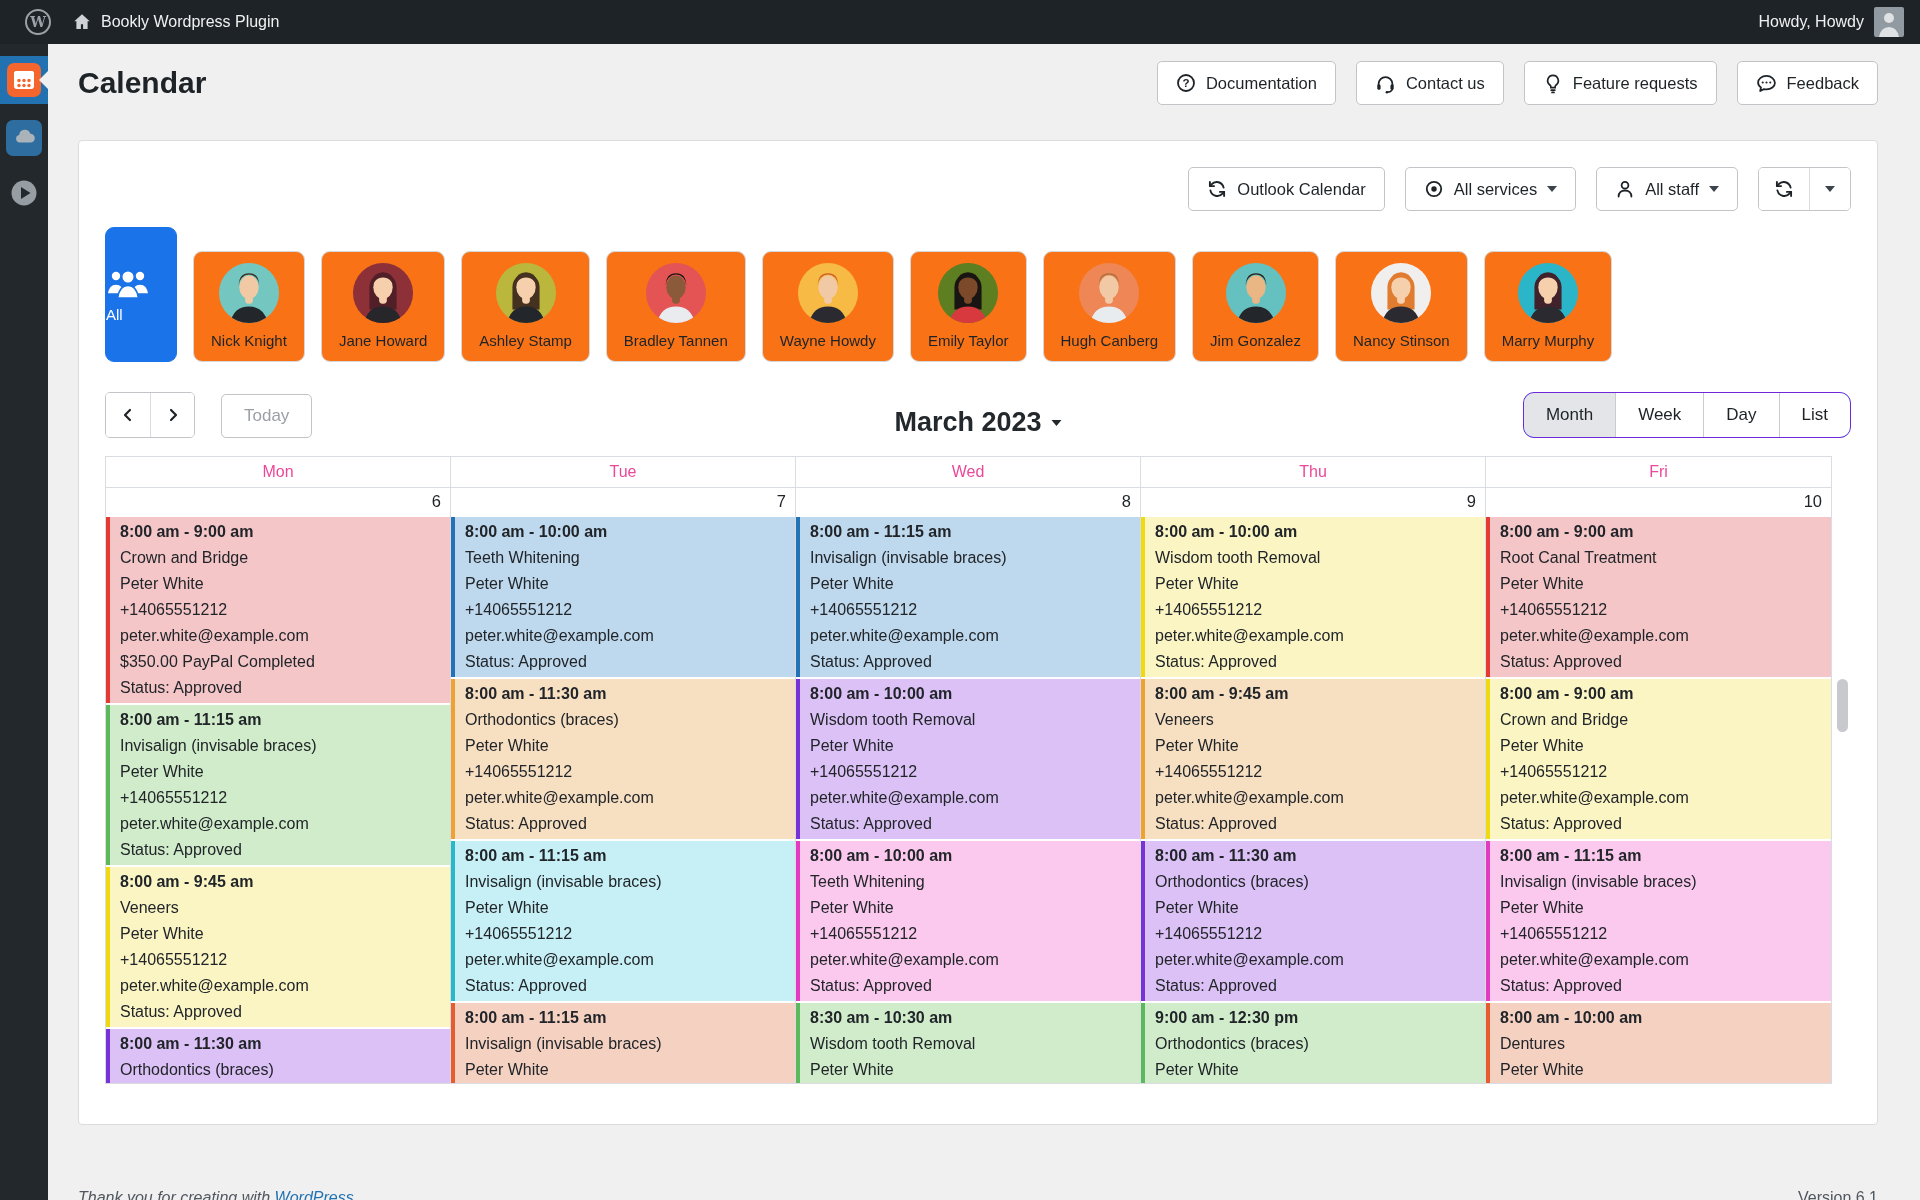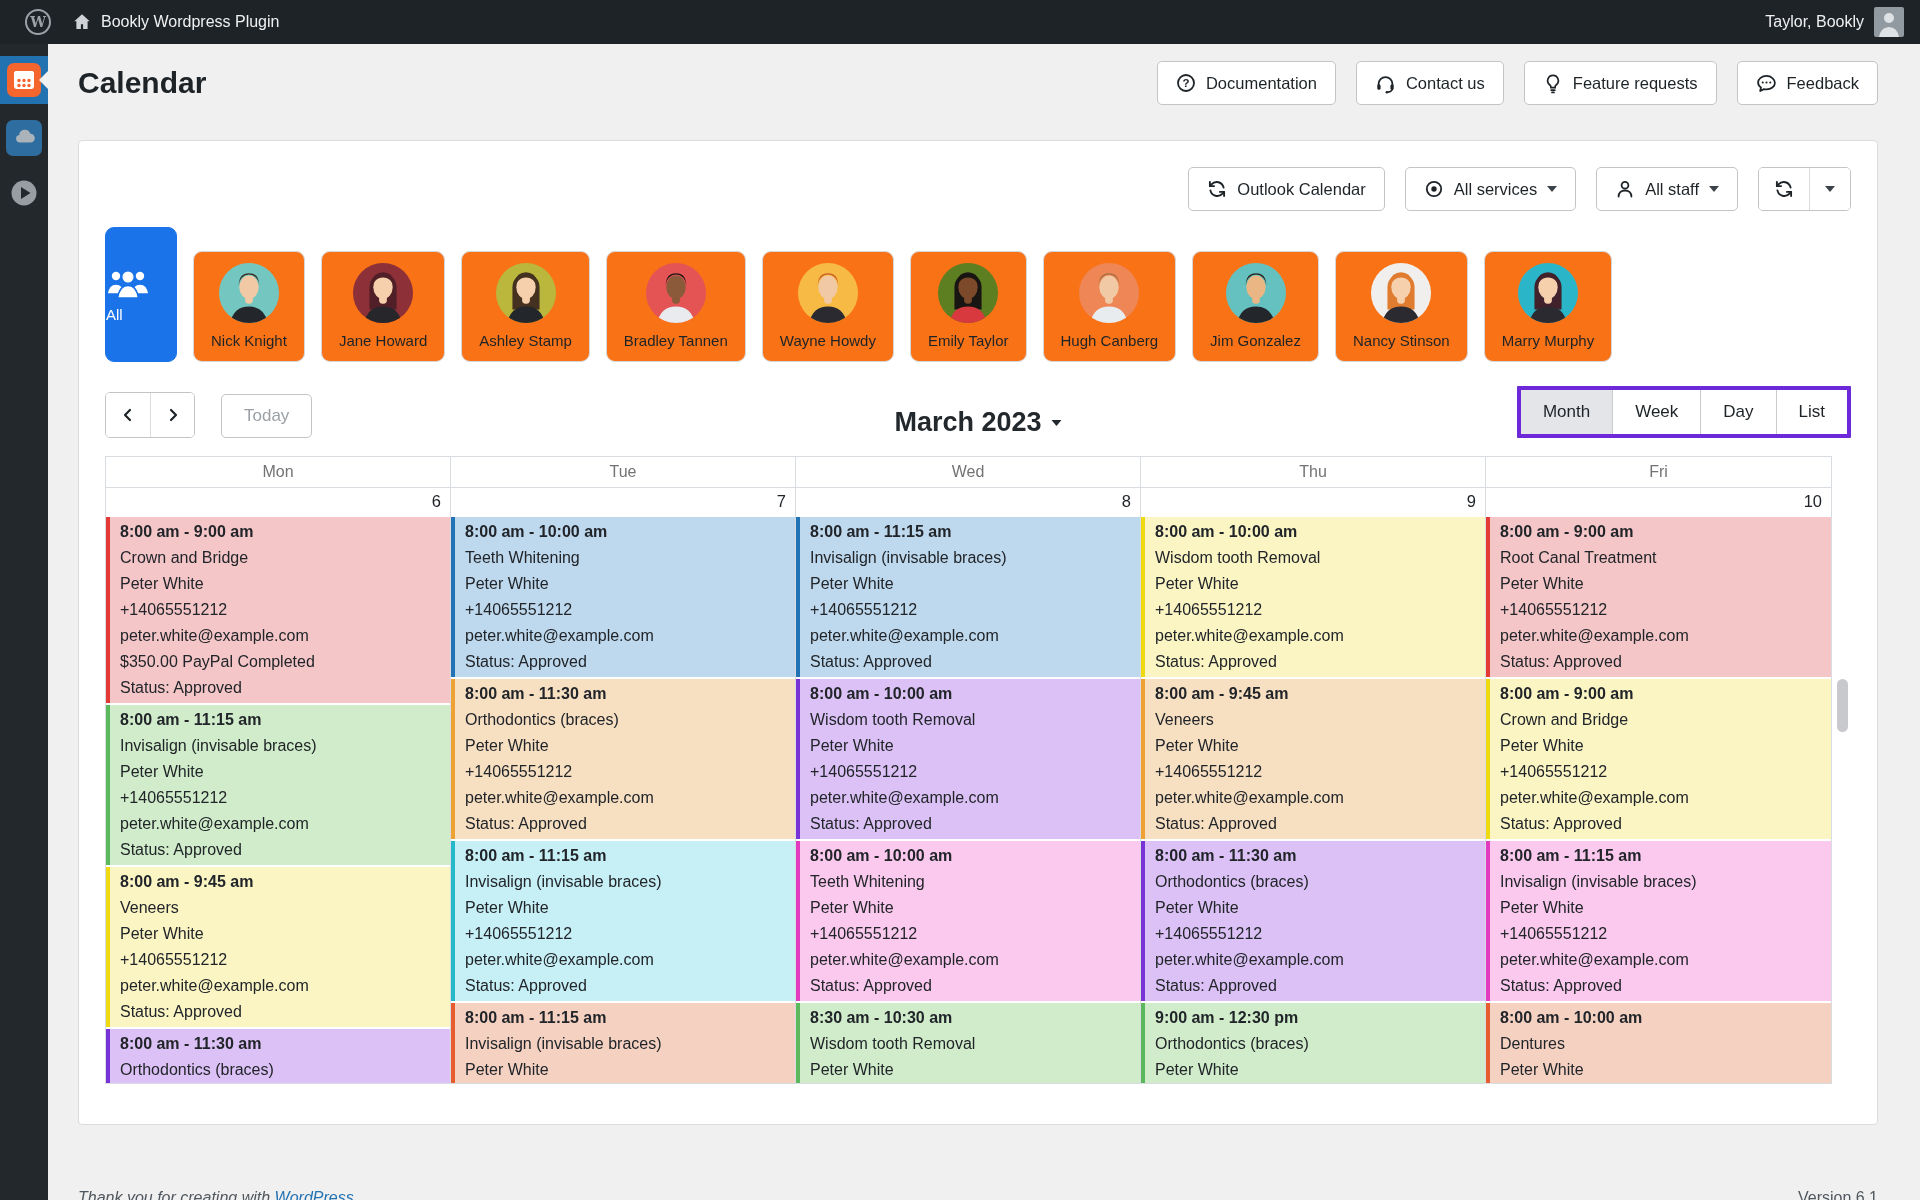--- a/index.html
+++ b/index.html
@@ -57,29 +57,29 @@
     color: #1d2327; cursor: pointer; white-space: nowrap; margin-top: 24px;
   }
   
   .cal-nav { position: relative; display: flex; align-items: flex-end; margin-bottom: 18px; height: 46px; }
   .chev-group { display: inline-flex; border: 1px solid #c3c4c7; border-radius: 5px; overflow: hidden; background: #fff; }
   .chev { width: 44px; height: 44px; display: flex; align-items: center; justify-content: center; background: #fff; border: none; cursor: pointer; }
   .chev + .chev { border-left: 1px solid #dcdcde; }
   .today-btn { margin-left: 26px; height: 44px; padding: 0 22px; background: #fff; border: 1px solid #c3c4c7; border-radius: 5px; font-size: 17px; color: #9ba0a6; font-family: inherit; cursor: pointer; }
   .cal-title { position: absolute; left: 50%; transform: translateX(-50%); font-size: 27px; font-weight: 700; color: #23282d; display: flex; align-items: center; gap: 10px; cursor: pointer; }
   .cal-title .caret { border-top-color:#23282d; }
-  .view-group { margin-left: auto; display: inline-flex; border: 4px solid #6d28d9; border-radius: 1px; overflow: hidden; background:#3b82f6; }
+  .view-group { margin-left: auto; display: inline-flex; border: 1px solid #6d28d9; border-radius: 11px; overflow: hidden; background:#3b82f6; }
   .view-btn { height: 44px; padding: 0 22px; background: #fff; border: none; font-size: 17px; color: #1d2327; cursor: pointer; font-family: inherit; }
   .view-btn + .view-btn { border-left: 1px solid #c9cbcf; }
   .view-btn.active { background: #e4e5e8; }
   
   .cal-wrap { position: relative; padding-right: 19px; }
   .cal-grid { border: 1px solid #d9dde1; }
   .cal-head { display: grid; grid-template-columns: repeat(5, 1fr); border-bottom: 1px solid #d9dde1; }
-  .cal-head-cell { height: 30px; display: flex; align-items: center; justify-content: center; font-size: 16px; font-weight: 500; color: #737373; border-right: 1px solid #d9dde1; }
+  .cal-head-cell { height: 30px; display: flex; align-items: center; justify-content: center; font-size: 16px; font-weight: 500; color: #ec4899; border-right: 1px solid #d9dde1; }
   .cal-head-cell:last-child { border-right: none; }
   .cal-body { display: grid; grid-template-columns: repeat(5, 1fr); height: 595px; overflow: hidden; }
   .cal-col { border-right: 1px solid #d9dde1; overflow: hidden; }
   .cal-col:last-child { border-right: none; }
   .date-num { height: 29px; text-align: right; padding: 4px 9px 0 0; font-size: 16.5px; color: #212529; }
   .event { border-left: 4px solid; padding: 2px 10px; margin-bottom: 2px; font-size: 16px; line-height: 26px; color: #212529; cursor: pointer; }
   .event .time { font-weight: 700; }
   .scroll-thumb { position: absolute; right: 3px; top: 223px; width: 11px; height: 53px; background: #c7c9cc; border-radius: 6px; cursor: pointer; }
   
   .footer { display: flex; align-items: center; margin-top: 64px; font-size: 16px; color: #50575e; }
@@ -102,21 +102,21 @@
   </div>
   <div class="ab-item">
     <span>
       <svg width="20" height="20" viewBox="0 0 20 20">
           <path d="M10 2.2 2.3 9.2h2.1V17h4.5v-4.8h2.2V17h4.5V9.2h2.1L10 2.2z" fill="#cfd3d7"></path>
         </svg>
     </span>
     <span>Bookly Wordpress Plugin</span>
   </div>
   <div class="ab-right">
-    <span>Taylor, Bookly</span>
+    <span>Howdy, Howdy</span>
     <span>
       <svg width="30" height="30" viewBox="0 0 30 30">
         <rect width="30" height="30" rx="2" fill="#9199a1"></rect>
         <circle cx="15" cy="11" r="5" fill="#dfe2e5"></circle>
         <path d="M5 30q2-10 10-10t10 10z" fill="#dfe2e5"></path>
       </svg>
     </span>
   </div>
 </div>
 

